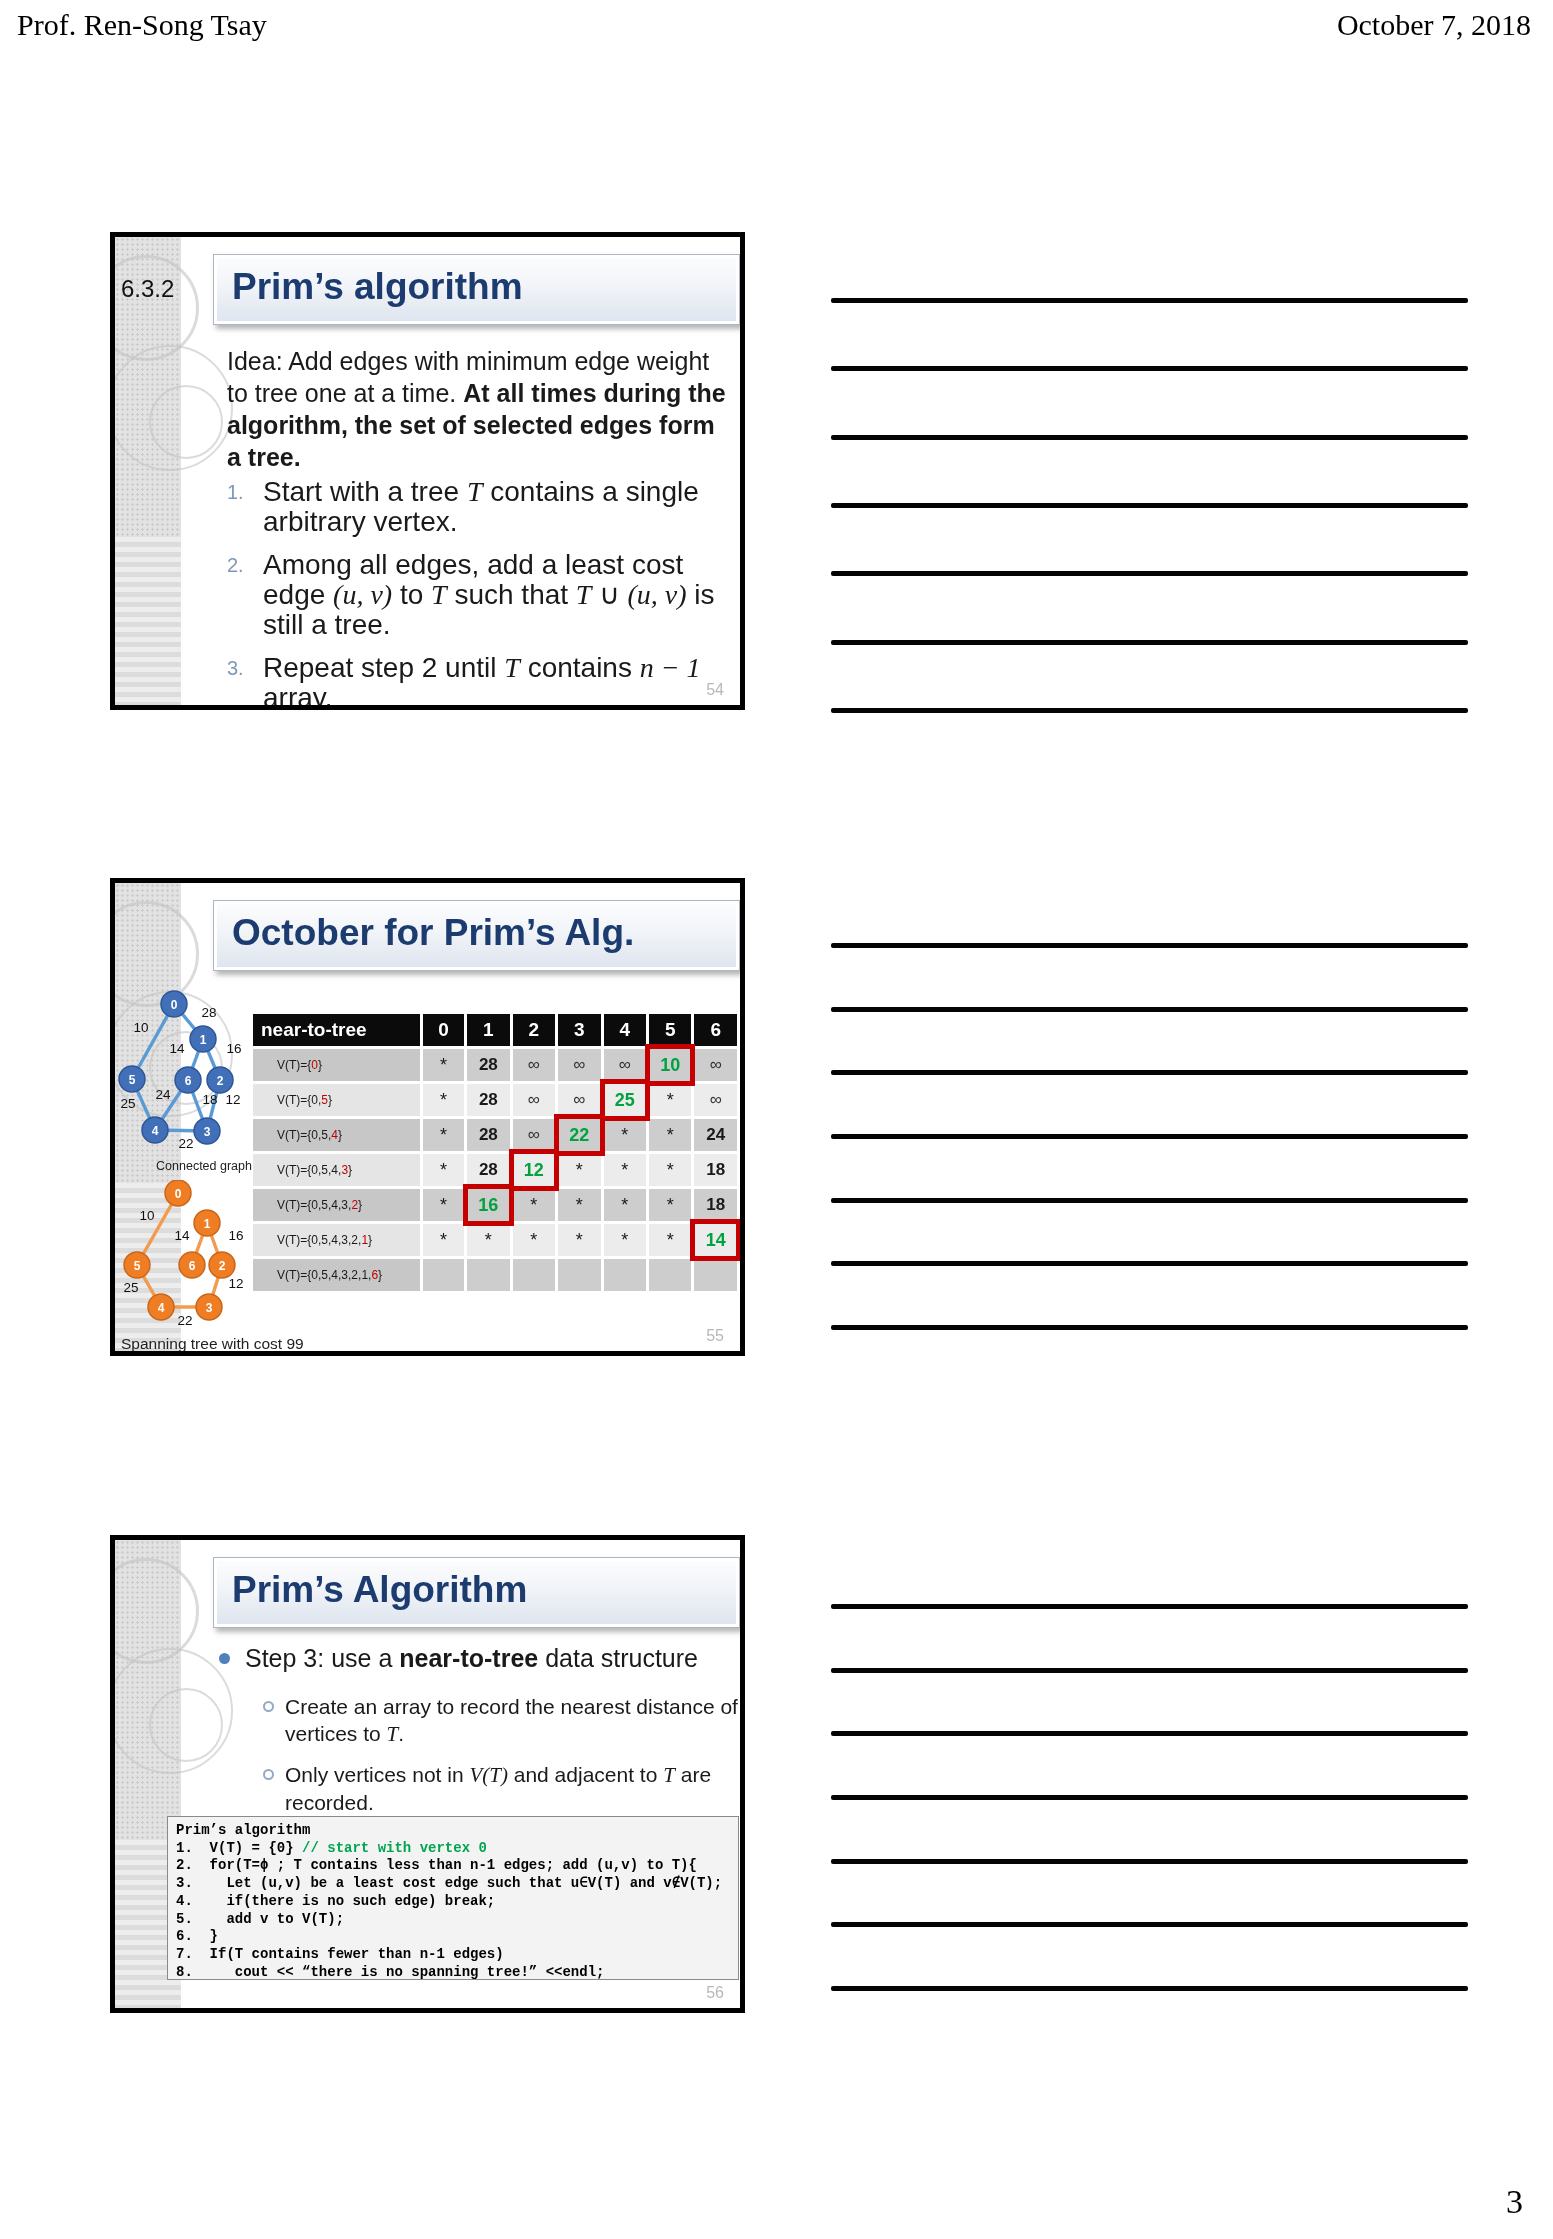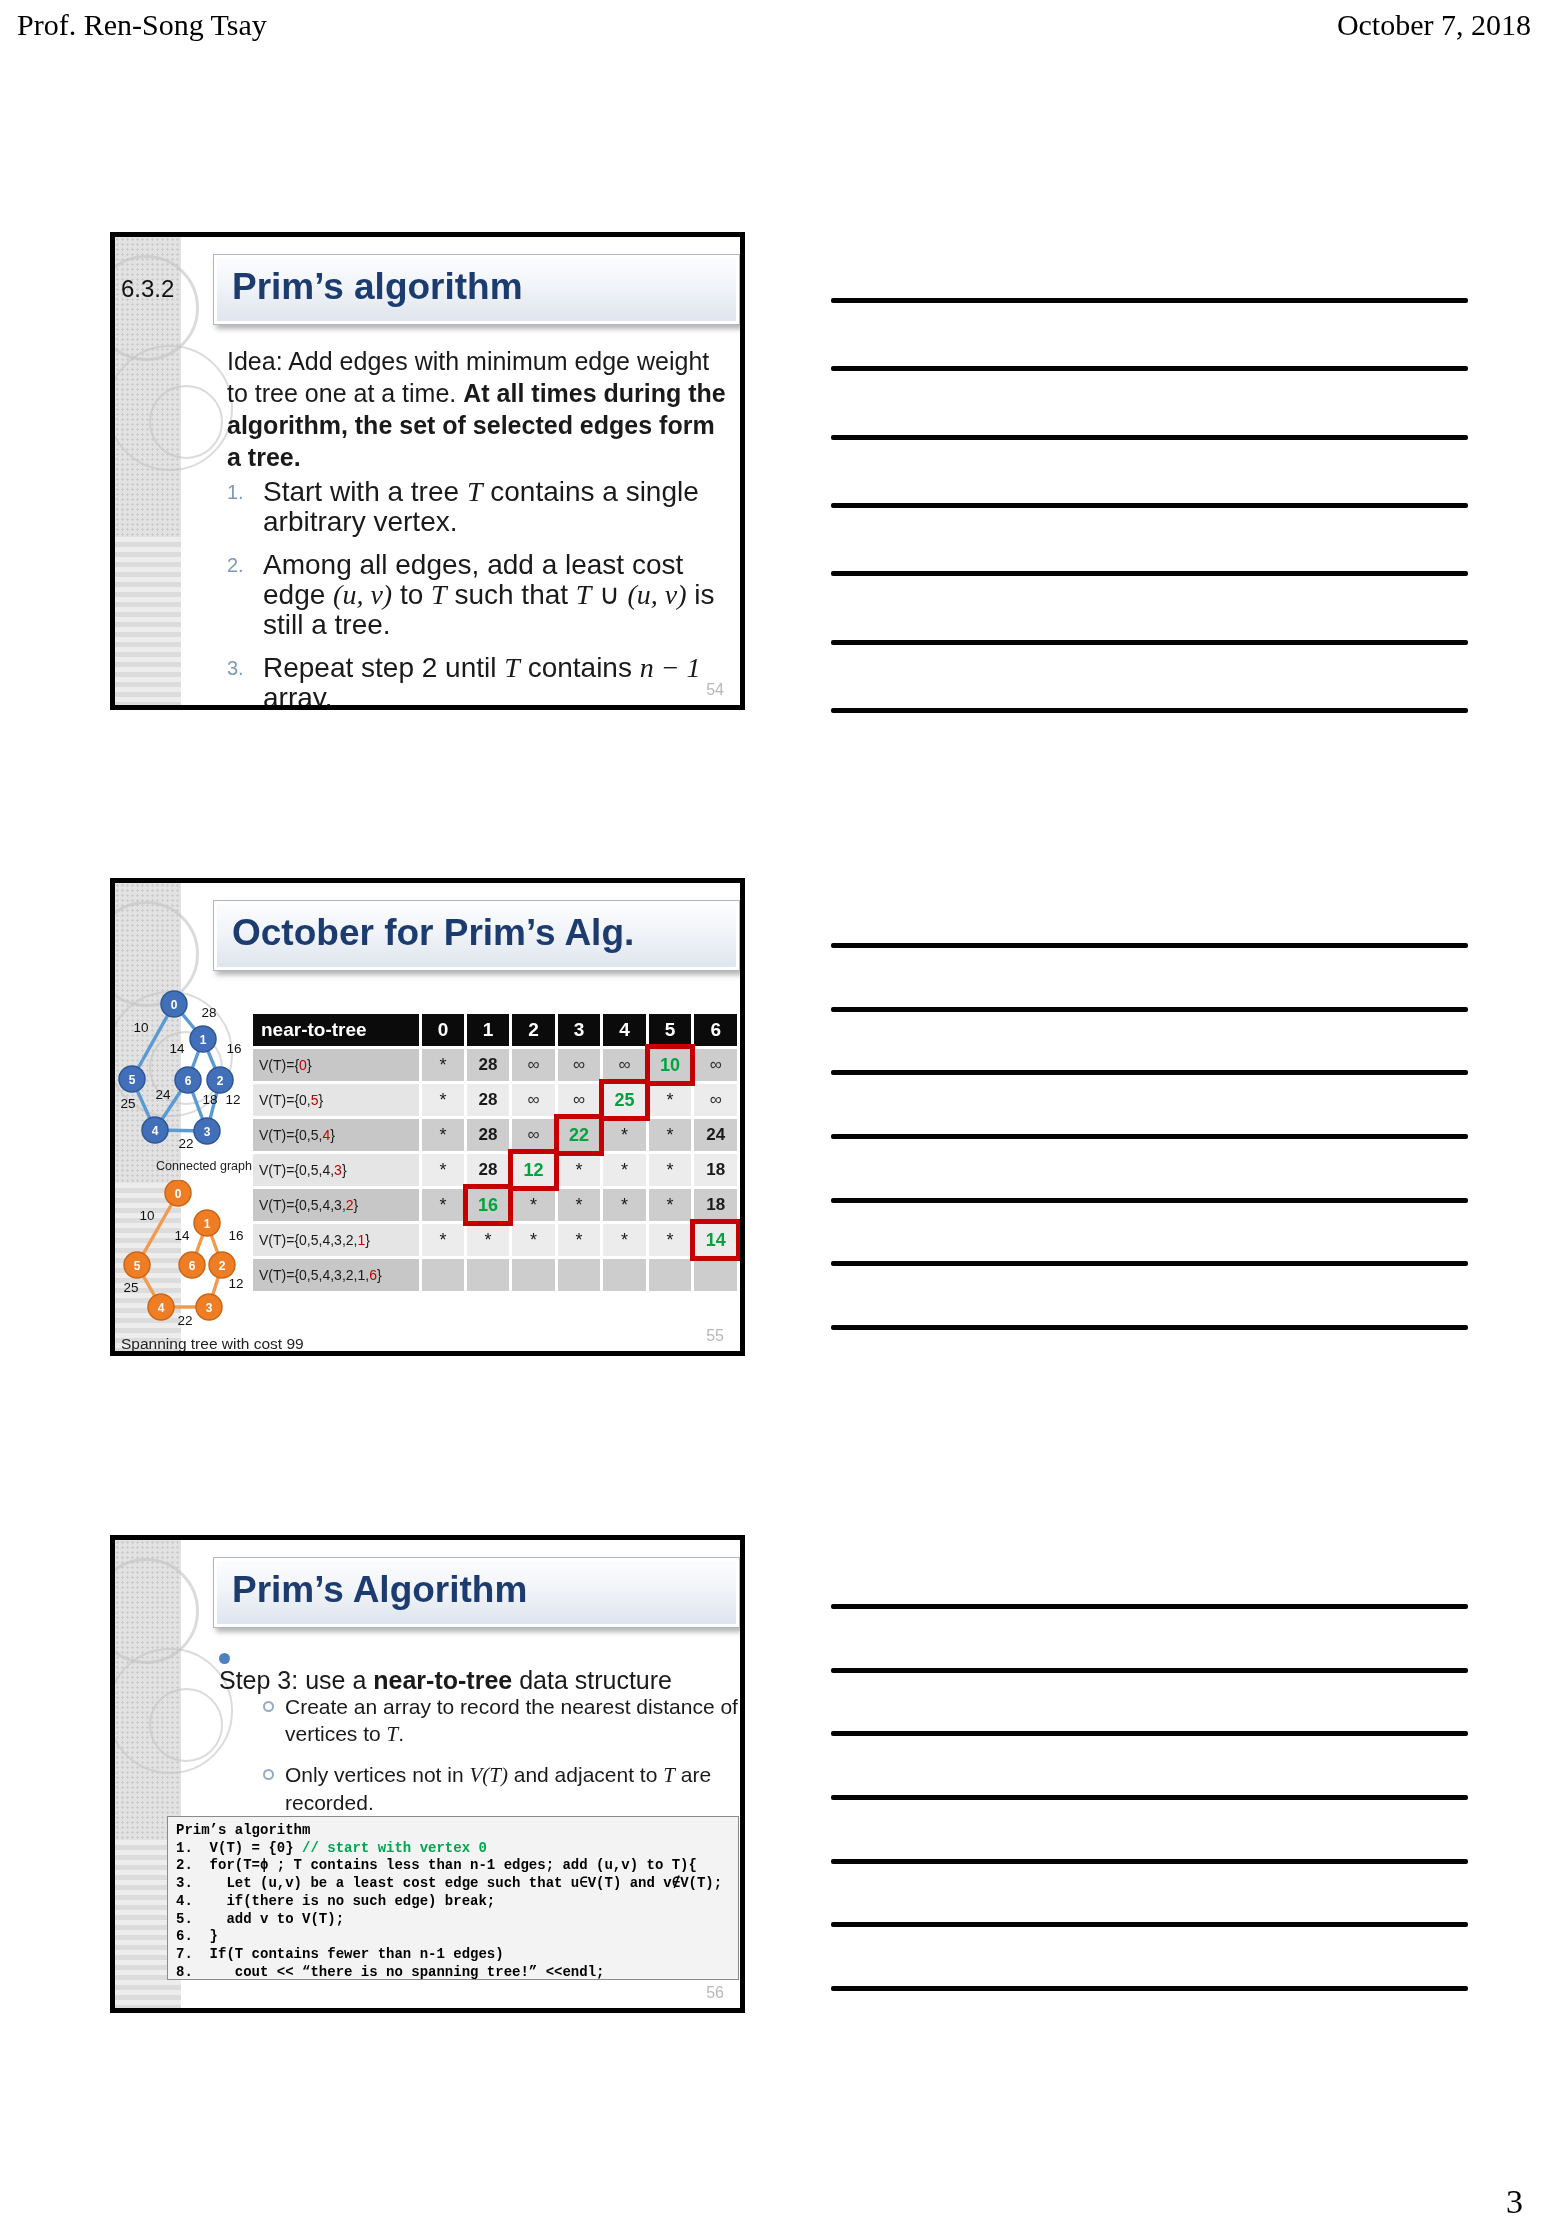--- a/index.html
+++ b/index.html
@@ -71,30 +71,30 @@
   
   .ntt{position:absolute;left:135px;top:128px;border-collapse:separate;border-spacing:3px;}
   .ntt th{background:#0b0b0b;color:#fff;font-size:19px;font-weight:bold;height:30px;}
   .ntt th.lbl{width:166px;text-align:left;padding-left:8px;}
   .ntt th.col{width:43px;}
   .ntt td{height:30px;text-align:center;font-size:17px;}
   .ntt tr.odd td{background:#cdcdcd;}
   .ntt tr.odd td.lbl{background:#c7c7c7;}
   .ntt tr.even td{background:#ececec;}
   .ntt tr.even td.lbl{background:#e5e5e5;}
-  .ntt td.lbl{text-align:left;padding-left:6px;font-size:14px;}
+  .ntt td.lbl{text-align:left;padding-left:24px;font-size:12px;}
   .ntt td .red{color:#c00000;}
   .ntt td.num{font-weight:bold;}
   .ntt td.inf{color:#333;}
   .ntt td.star{font-size:18px;}
   .ntt td.pick{color:#00a33e;font-weight:bold;font-size:18px;position:relative;}
   .ntt td.pick::after{content:"";position:absolute;left:-4px;top:-5px;right:-4px;bottom:-5px;border:5px solid #c40000;}
 
   
-  .bullet-row{position:absolute;left:104px;top:102px;display:flex;width:510px;flex-direction:column;}
+  .bullet-row{position:absolute;left:104px;top:102px;display:flex;width:510px;}
   .dot{flex:0 0 11px;width:11px;height:11px;border-radius:50%;background:#4f81bd;margin:11px 15px 0 0;}
   .bullet-text{font-size:25px;line-height:32px;}
   .subs{position:absolute;left:148px;top:153px;width:490px;}
   .sub-row{display:flex;margin-bottom:13px;}
   .ring-marker{flex:0 0 7px;width:7px;height:7px;border:2px solid #92aac8;border-radius:50%;margin:8px 11px 0 0;}
   .subtext{width:470px;font-size:21px;line-height:27px;}
   .code{
     position:absolute;left:52px;top:276px;width:572px;height:164px;box-sizing:border-box;
     background:#f3f3f3;border:1px solid #8a8a8a;padding:5px 8px;
     font-family:"Liberation Mono","DejaVu Sans Mono",monospace;font-weight:bold;

